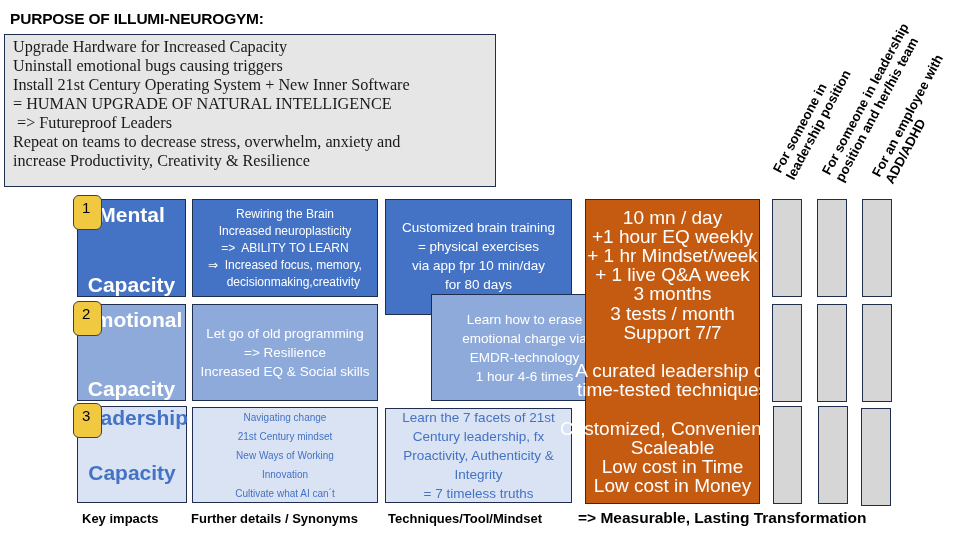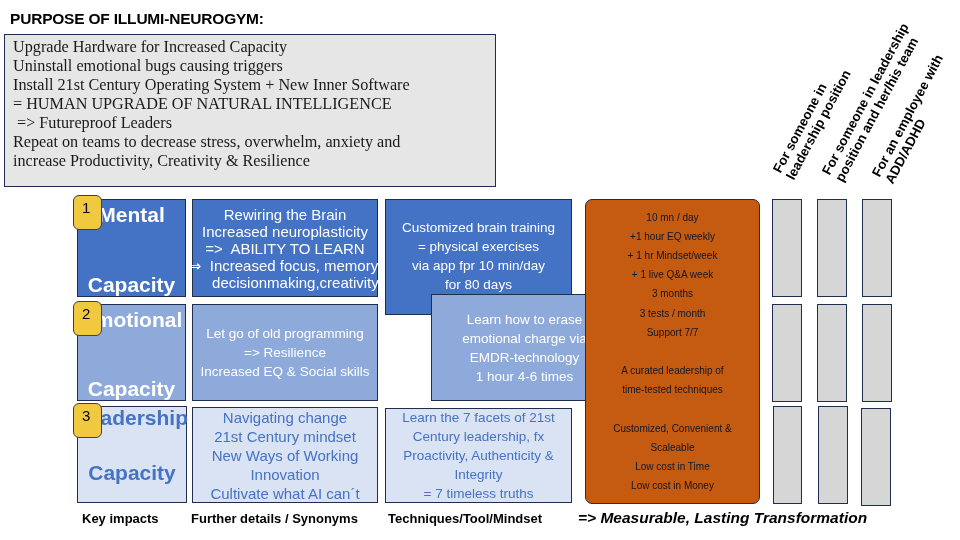--- a/index.html
+++ b/index.html
@@ -10,27 +10,27 @@
   .purpose { left:4px; top:34px; width:492px; height:153px; background:#e7e6e6; border:1.5px solid #1f2d4e;
              padding:3px 8px; font-family: "Liberation Serif", "DejaVu Serif", serif; font-size:16.2px;
              line-height:19px; color:#1a1a1a; }
   .purpose div { white-space:pre; }
   .box { border:1.5px solid #1f2d4e; display:flex; flex-direction:column; justify-content:center;
          align-items:center; text-align:center; font-size:13px; line-height:19px; }
   .box .line { white-space:pre; }
   .dark { background:#4472c4; color:#fff; }
   .mid { background:#8eaadb; color:#fff; }
   .light { background:#dae3f3; color:#4472c4; }
-  .orange { background:#c55a11; color:#0f172a; font-size:10px; line-height:19.2px;border-radius:7px; }
+  .orange { background:#c55a11; color:#ffffff; font-size:19px; line-height:19.2px; }
   .impact { font-weight:bold; font-size:21px; line-height:22px;justify-content:space-between; }
   .badge { width:29px; height:35px; background:#f0c940; border:1.5px solid #404040; border-radius:6px;
            font-size:15px; color:#000; padding:3px 0 0 8px; }
   .gray { background:#d6d6d6; border:1.5px solid #1f2d4e; }
   .foot { font-weight:bold; font-size:13px; color:#000; white-space:nowrap; }
-  .foot.big { font-size:15.5px;font-style:italic; }
+  .foot.big { font-size:15.5px; }
   .rot { font-weight:bold; font-size:13.3px; line-height:15px; color:#000; transform-origin:0 0;
          transform:rotate(-62deg); white-space:nowrap; }
   .rot div { white-space:pre; }
 </style>
 </head>
 <body>
 
 <div class="abs title">PURPOSE OF ILLUMI-NEUROGYM:</div>
 
 <div class="abs purpose">
@@ -53,21 +53,21 @@
 </div>
 <div class="abs rot" style="left:869px; top:172px;">
   <div>For an employee with</div>
   <div>ADD/ADHD</div>
 </div>
 
 <div class="abs box dark impact" style="left:77px; top:199px; width:109px; height:98px;">
   <div class="line" style="margin-top:4px">Mental</div>
   <div class="line">Capacity</div>
 </div>
-<div class="abs box dark" style="left:192px; top:199px; width:186px; height:98px; font-size:15px; line-height:17px;">
+<div class="abs box dark" style="left:192px; top:199px; width:186px; height:98px; font-size:12px; line-height:17px;">
   <div class="line">Rewiring the Brain</div>
   <div class="line">Increased neuroplasticity</div>
   <div class="line">=&gt;  ABILITY TO LEARN</div>
   <div class="line">⇒  Increased focus, memory,</div>
   <div class="line">     decisionmaking,creativity</div>
 </div>
 <div class="abs box dark" style="left:385px; top:199px; width:187px; height:116px; justify-content:flex-start; padding-top:18px; font-size:13.5px;">
   <div class="line">Customized brain training</div>
   <div class="line">= physical exercises</div>
   <div class="line">via app fpr 10 min/day</div>
@@ -87,21 +87,21 @@
   <div class="line">Learn how to erase</div>
   <div class="line">emotional charge via</div>
   <div class="line">EMDR-technology</div>
   <div class="line">1 hour 4-6 times</div>
 </div>
 
 <div class="abs box light impact" style="left:77px; top:406px; width:110px; height:97px; padding-bottom:18px;">
   <div class="line">Leadership</div>
   <div class="line">Capacity</div>
 </div>
-<div class="abs box light" style="left:192px; top:407px; width:186px; height:96px; font-size:15px;">
+<div class="abs box light" style="left:192px; top:407px; width:186px; height:96px; font-size:10px;">
   <div class="line">Navigating change</div>
   <div class="line">21st Century mindset</div>
   <div class="line">New Ways of Working</div>
   <div class="line">Innovation</div>
   <div class="line">Cultivate what AI can´t</div>
 </div>
 <div class="abs box light" style="left:385px; top:408px; width:187px; height:95px; font-size:13.5px;">
   <div class="line">Learn the 7 facets of 21st</div>
   <div class="line">Century leadership, fx</div>
   <div class="line">Proactivity, Authenticity &amp;</div>

